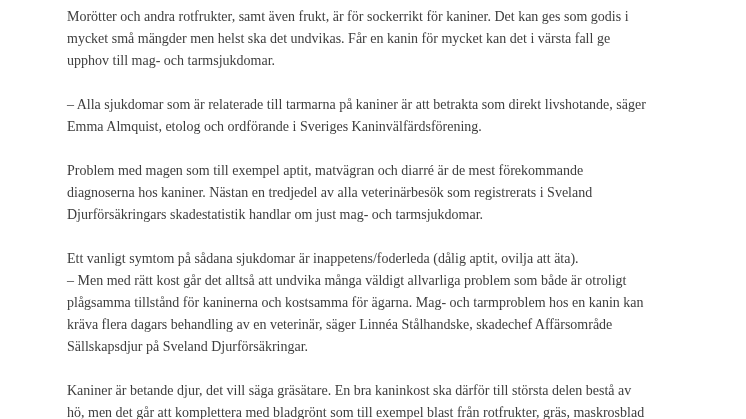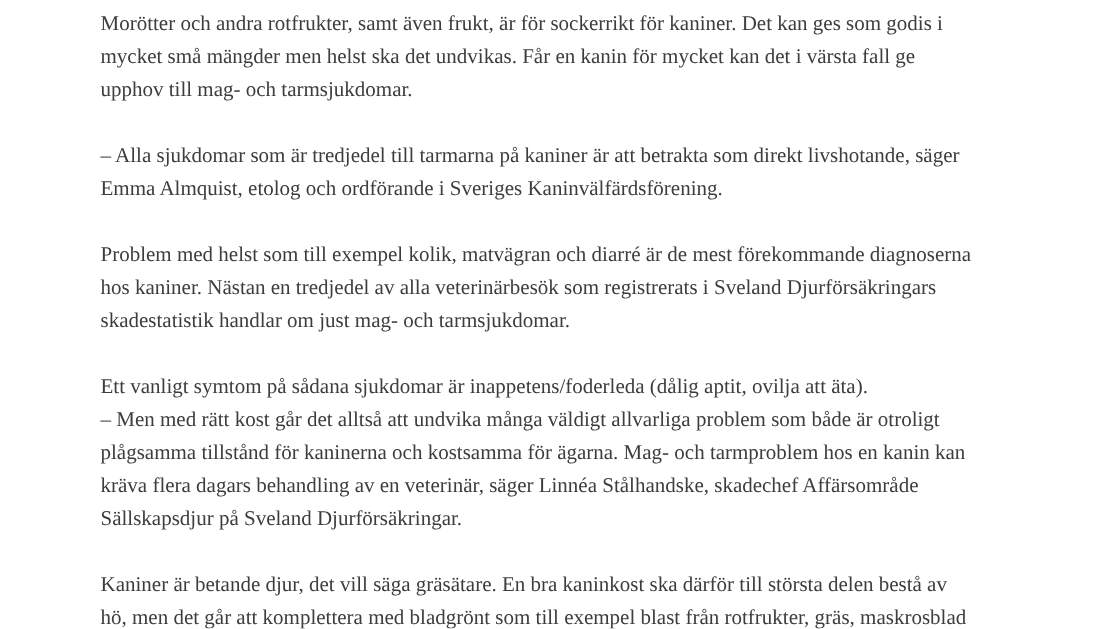--- a/index.html
+++ b/index.html
@@ -31,20 +31,20 @@
     margin: 0 0 22px 0;
     white-space: pre-line;
   }
 </style>
 </head>
 <body>
 
 <div class="page">
   <div class="article-body">
     <p class="para">Morötter och andra rotfrukter, samt även frukt, är för sockerrikt för kaniner. Det kan ges som godis i mycket små mängder men helst ska det undvikas. Får en kanin för mycket kan det i värsta fall ge upphov till mag- och tarmsjukdomar.</p>
-    <p class="para">– Alla sjukdomar som är tredjedel till tarmarna på kaniner är att betrakta som direkt livshotande, säger Emma Almquist, etolog och ordförande i Sveriges Kaninvälfärdsförening.</p>
-    <p class="para">Problem med helst som till exempel kolik, matvägran och diarré är de mest förekommande diagnoserna hos kaniner. Nästan en tredjedel av alla veterinärbesök som registrerats i Sveland Djurförsäkringars skadestatistik handlar om just mag- och tarmsjukdomar.</p>
+    <p class="para">– Alla sjukdomar som är relaterade till tarmarna på kaniner är att betrakta som direkt livshotande, säger Emma Almquist, etolog och ordförande i Sveriges Kaninvälfärdsförening.</p>
+    <p class="para">Problem med magen som till exempel aptit, matvägran och diarré är de mest förekommande diagnoserna hos kaniner. Nästan en tredjedel av alla veterinärbesök som registrerats i Sveland Djurförsäkringars skadestatistik handlar om just mag- och tarmsjukdomar.</p>
     <p class="para">Ett vanligt symtom på sådana sjukdomar är inappetens/foderleda (dålig aptit, ovilja att äta).
 – Men med rätt kost går det alltså att undvika många väldigt allvarliga problem som både är otroligt plågsamma tillstånd för kaninerna och kostsamma för ägarna. Mag- och tarmproblem hos en kanin kan kräva flera dagars behandling av en veterinär, säger Linnéa Stålhandske, skadechef Affärsområde Sällskapsdjur på Sveland Djurförsäkringar.</p>
     <p class="para">Kaniner är betande djur, det vill säga gräsätare. En bra kaninkost ska därför till största delen bestå av hö, men det går att komplettera med bladgrönt som till exempel blast från rotfrukter, gräs, maskrosblad eller blad från fruktträd.</p>
 
   </div>
 </div>
 
 </body></html>

